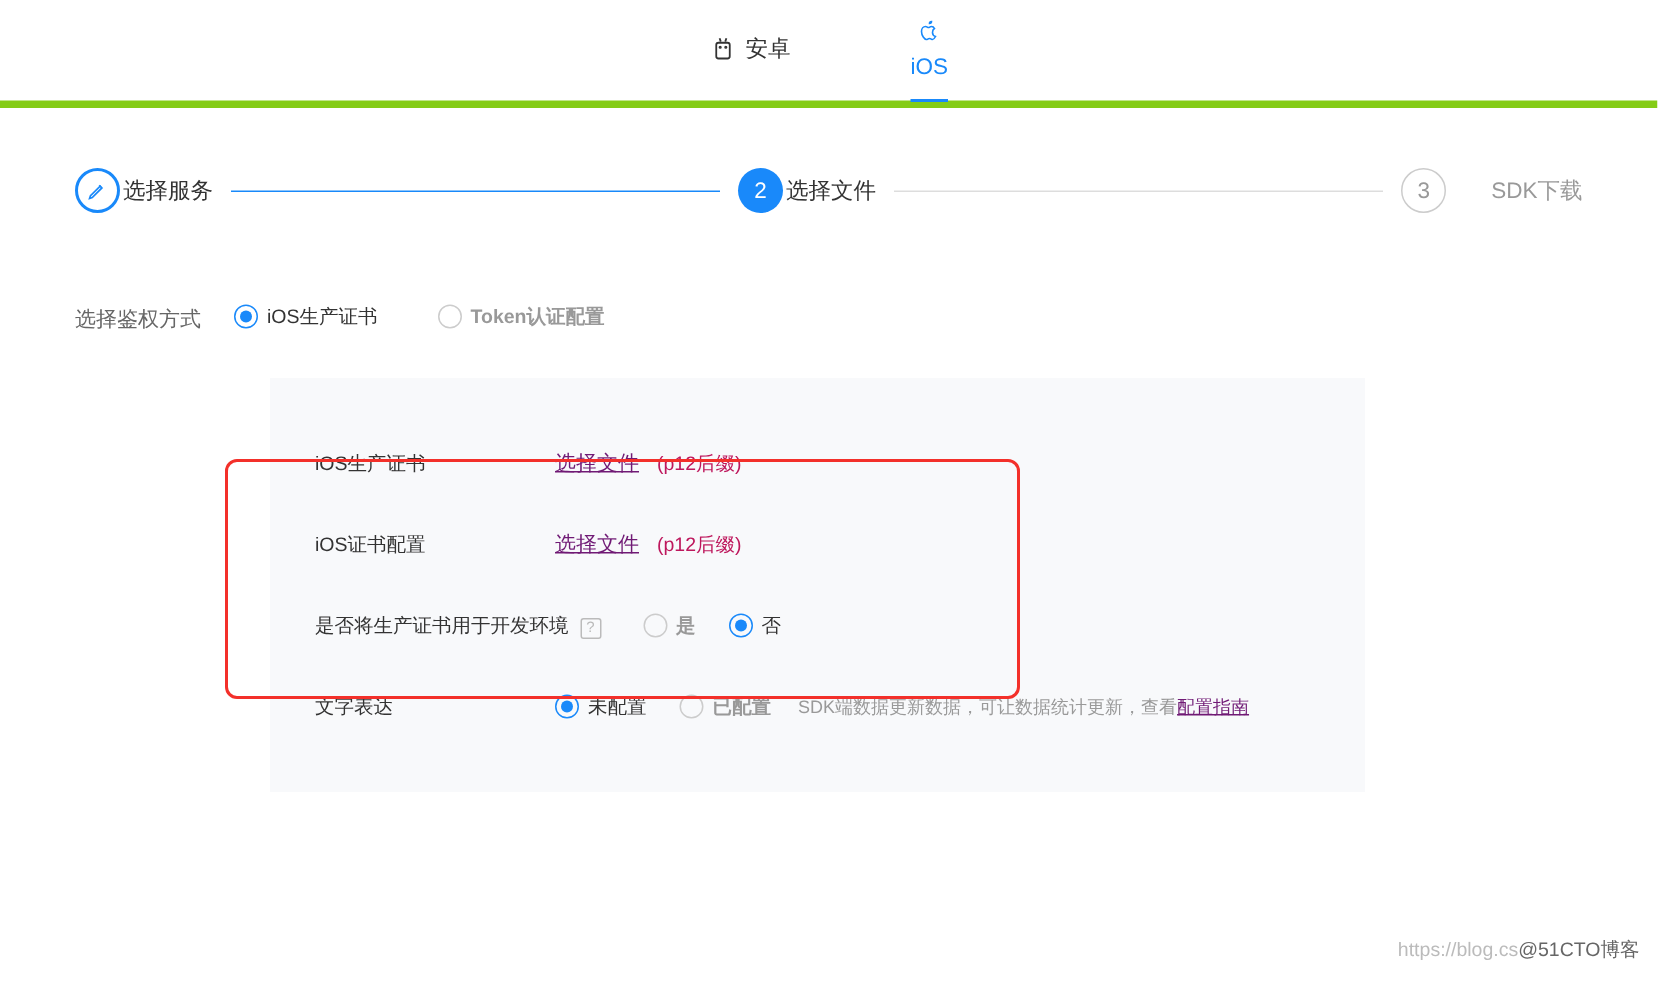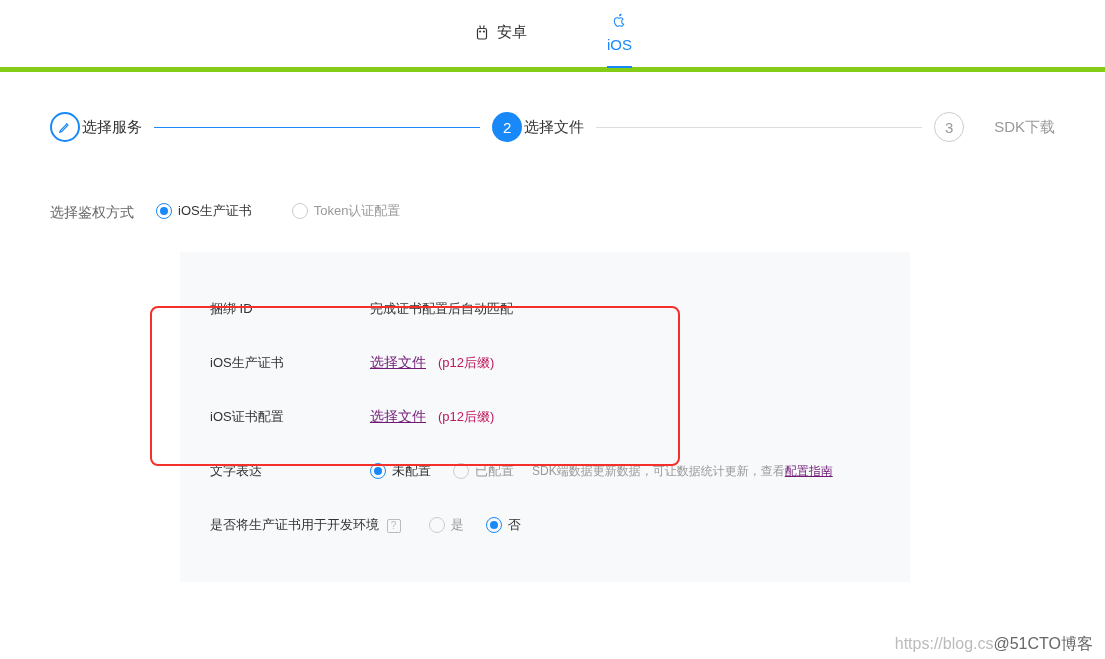--- a/index.html
+++ b/index.html
@@ -22,32 +22,32 @@
     .connector { flex: 1; height: 1px; margin: 0 12px; }
     .connector.done { background: #1989fa; }
     .connector.pending { background: #ddd; }
     .section { display: flex; align-items: flex-start; gap: 16px; }
     .section-label { width: 90px; font-size: 14px; color: #666; padding-top: 2px; }
     .radio-group { display: flex; gap: 40px; align-items: center; }
     .radio { display: flex; align-items: center; gap: 6px; cursor: pointer; font-size: 13px; }
     .radio-circle { width: 16px; height: 16px; border-radius: 50%; border: 1px solid #ccc; display: flex; align-items: center; justify-content: center; }
     .radio-circle.selected { border-color: #1989fa; }
     .radio-circle.selected::after { content: ""; width: 8px; height: 8px; background: #1989fa; border-radius: 50%; }
-    .radio.muted { color: #999; }
+    .radio.muted { color: #999; font-weight: bold; }
     .config-panel { background: #f8f9fb; padding: 30px 0 30px 0; margin-top: 30px; margin-left: 130px; width: 730px; position: relative; }
     .row { display: flex; align-items: center; padding: 18px 0 18px 30px; }
     .row-label { width: 160px; font-size: 13px; color: #333; }
     .row-value { font-size: 13px; }
     .link { color: #701a75; cursor: pointer; text-decoration: underline; }
     .hint { color: #be185d; margin-left: 12px; font-size: 13px; }
     .help-icon { display: inline-flex; width: 14px; height: 14px; border: 1px solid #bbb; border-radius: 2px; color: #bbb; font-size: 10px; align-items: center; justify-content: center; margin-left: 4px; }
     .red-box { position: absolute; border: 2px solid #f3302a; border-radius: 8px; pointer-events: none; }
     .row .radio-group { gap: 22px; }
     .desc-text { font-size: 12px; color: #999; margin-left: 18px; }
-    .watermark { position: fixed; right: 12px; bottom: 4px; color: #bbb; font-size: 16px; }
+    .watermark { position: fixed; right: 12px; bottom: 17px; color: #bbb; font-size: 13px; }
     .watermark .dark { color: #666; }
   </style>
 </head>
 <body>
 
 <div class="tabs">
   <div class="tab">
     <span class="tab-icon">
       <svg viewBox="0 0 24 24" width="18" height="18" fill="none" stroke="#333" stroke-width="1.6">
           <rect x="6" y="6" width="12" height="14" rx="2"></rect>
@@ -103,68 +103,64 @@
       <div class="radio muted">
         <span class="radio-circle"></span>
         <span>Token认证配置</span>
       </div>
     </div>
   </div>
 
   <div class="config-panel">
     <div class="red-box" style="left:-30px; top:54px; width:530px; height:160px;"></div>
 
-    <div class="row">
-      <div class="row-label">捆绑 ID</div>
-      <div class="row-value">完成证书配置后自动匹配</div>
-    </div>
 
     <div class="row">
       <div class="row-label">iOS生产证书</div>
       <span class="link">选择文件</span>
       <span class="hint">(p12后缀)</span>
     </div>
 
     <div class="row">
       <div class="row-label">iOS证书配置</div>
       <span class="link">选择文件</span>
       <span class="hint">(p12后缀)</span>
+    </div>
+
+    <div class="row">
+      <div class="row-label" style="width:auto; margin-right:8px;">
+        <span>是否将生产证书用于开发环境</span>
+        <span class="help-icon">?</span>
+      </div>
+      <div class="radio-group" style="margin-left:20px;">
+        <div class="radio muted">
+          <span class="radio-circle"></span>
+          <span>是</span>
+        </div>
+        <div class="radio">
+          <span class="radio-circle selected"></span>
+          <span>否</span>
+        </div>
+      </div>
     </div>
 
     <div class="row">
       <div class="row-label">文字表达</div>
       <div class="radio-group">
         <div class="radio">
           <span class="radio-circle selected"></span>
           <span>未配置</span>
         </div>
         <div class="radio muted">
           <span class="radio-circle"></span>
           <span>已配置</span>
         </div>
       </div>
       <span class="desc-text">
         <span>SDK端数据更新数据，可让数据统计更新，查看</span><span class="link">配置指南</span>
       </span>
     </div>
-
-    <div class="row">
-      <div class="row-label" style="width:auto; margin-right:8px;">
-        <span>是否将生产证书用于开发环境</span>
-        <span class="help-icon">?</span>
-      </div>
-      <div class="radio-group" style="margin-left:20px;">
-        <div class="radio muted">
-          <span class="radio-circle"></span>
-          <span>是</span>
-        </div>
-        <div class="radio">
-          <span class="radio-circle selected"></span>
-          <span>否</span>
-        </div>
-      </div>
-    </div>
   </div>
 </div>
 
 <div class="watermark">
   <span>https://blog.cs</span><span class="dark">@51CTO博客</span>
 </div>
 
 </body></html>

